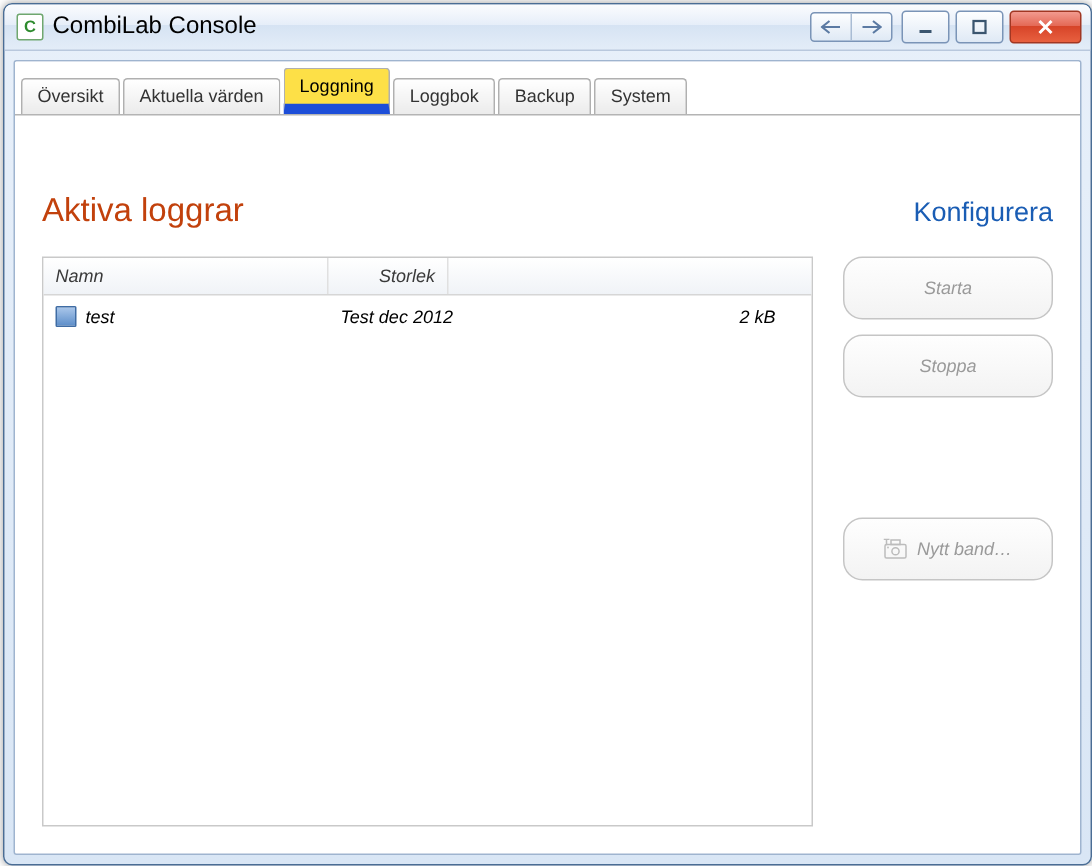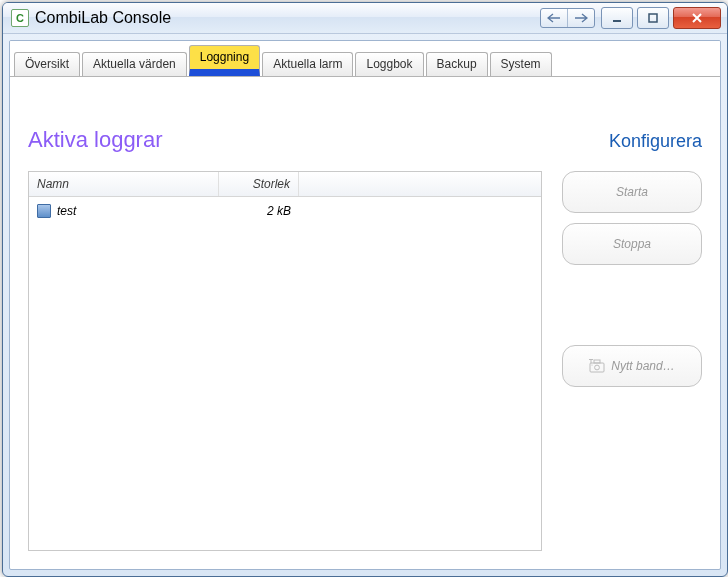--- a/index.html
+++ b/index.html
@@ -118,21 +118,21 @@
     padding: 14px 18px 18px 18px;
   }
 
   .heading-row {
     display: flex;
     align-items: baseline;
   }
   .heading {
     font-size: 22px;
     font-weight: 500;
-    color: #8b5cf6;
+    color: #c2410c;
     flex: 1;
     margin-top: 36px;
   }
   .configure-link {
     color: #1a5db4;
     font-size: 18px;
     cursor: pointer;
     margin-top: 6px;
   }
 
@@ -251,21 +251,20 @@
       </div>
     </div>
   </div>
 
   <div class="client">
 
     <div class="tabbar">
       <div class="tab">Översikt</div>
       <div class="tab">Aktuella värden</div>
       <div class="tab active">Loggning</div>
-      <div class="tab">Aktuella larm</div>
       <div class="tab">Loggbok</div>
       <div class="tab">Backup</div>
       <div class="tab">System</div>
     </div>
 
     <div class="content">
 
       <div class="heading-row">
         <div class="heading">Aktiva loggrar</div>
         <div class="configure-link">Konfigurera</div>
@@ -278,20 +277,21 @@
             <div class="th col-name">Namn</div>
             <div class="th col-size">Storlek</div>
             <div class="th col-spare"></div>
           </div>
           <div class="tbody">
             <div class="trow">
               <div class="td col-name">
                 <span class="row-icon"></span>
                 <span>test</span>
               </div>
+              <div class="td col-band">Test dec 2012</div>
               <div class="td col-size">2 kB</div>
               <div class="td col-spare"></div>
             </div>
           </div>
         </div>
 
         <div class="side-actions">
           <div class="btn">
             <span>Starta</span>
           </div>

